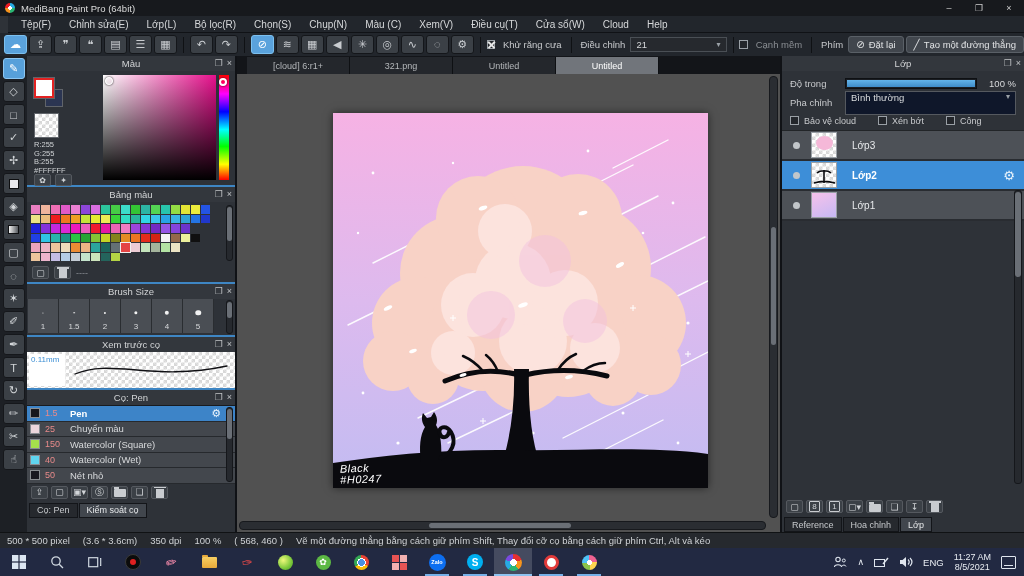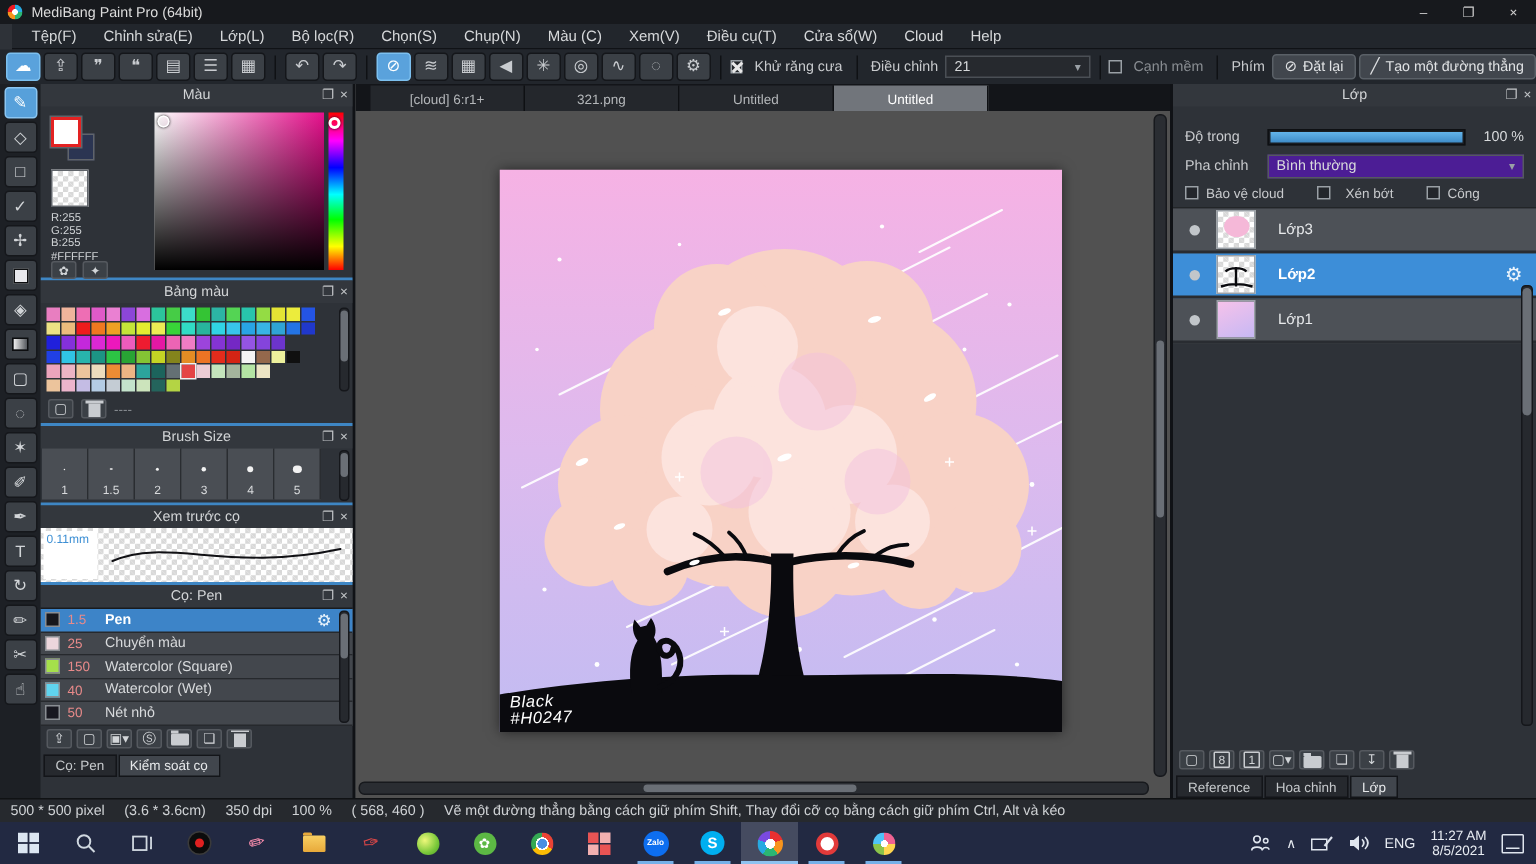--- a/index.html
+++ b/index.html
@@ -116,21 +116,21 @@
 .vscroll .thumb{position:absolute;left:1px;right:1px;top:34%;height:27%;background:#6a6f76;border-radius:4px}
 .hscroll .thumb{position:absolute;top:1px;bottom:1px;left:36%;width:27%;background:#6a6f76;border-radius:4px}
 
 
 .right-panel{position:absolute;right:0;top:56px;width:244px;bottom:44px;background:#2e3238;border-left:2px solid #101216}
 .lp-row{display:flex;align-items:center;padding:0 8px;height:19px;gap:7px;font-size:9.5px;color:#c8cacd}
 .lp-label{width:48px;flex:0 0 48px}
 .slider{flex:1;height:11px;background:#1a1d22;border:1px solid #0e1013;position:relative}
 .slider-fill{position:absolute;inset:1px;background:linear-gradient(#63b4ea,#3f8cc8)}
 .lp-val{width:32px;text-align:right;color:#d8dadc}
-.blend-dd{flex:1;height:16px;background:#4c1d95;border:1px solid #55595f;display:flex;align-items:center;padding:0 5px;font-size:9.5px;color:#d8dadc}
+.blend-dd{flex:1;height:24px;background:#0f172a;border:1px solid #55595f;display:flex;padding:0 5px;font-size:9.5px;color:#d8dadc}
 .lp-checks{display:flex;align-items:center;padding:0 8px;height:17px;font-size:9px;color:#c8cacd}
 .lp-checks .chk{display:flex;align-items:center;margin-right:22px}
 .layer-list{margin-top:1px;border-top:1px solid #222528}
 .layer-row{height:30px;display:flex;align-items:center;background:#4d5157;border-bottom:2px solid #292c31;position:relative}
 .layer-row.selected{background:#3d8ed8}
 .vis-dot{width:7px;height:7px;border-radius:50%;background:#c2c6ca;margin:0 11px;flex:0 0 7px}
 .layer-thumb{width:26px;height:26px;border:1px solid #9aa0a6;flex:0 0 26px;background-size:7px 7px;background-position:0 0,3.5px 3.5px;position:relative;overflow:hidden}
 .layer-name{margin-left:15px;font-size:10px;color:#e8eaec}
 .layer-row.selected .layer-name{font-weight:bold;color:#fff}
 .layer-gear{position:absolute;right:9px;font-size:13px;color:#eaf4fc}
@@ -684,42 +684,42 @@
   </div>
 
   <div class="right-panel">
     <div class="panel-header">
       <span>Lớp</span>
       <span class="panel-hicons">
           <span class="ph-pop">❐</span>
           <span class="ph-close">×</span>
         </span>
     </div>
-    <div class="lp-row" style="margin-top:11px">
+    <div class="lp-row" style="margin-top:3px">
       <span class="lp-label">Độ trong</span>
       <div class="slider">
           <div class="slider-fill"></div>
         </div>
       <span class="lp-val">100 %</span>
     </div>
     <div class="lp-row">
       <span class="lp-label">Pha chỉnh</span>
       <div class="blend-dd">
         <span>Bình thường</span>
         <span class="dd-caret">▾</span>
       </div>
     </div>
     <div class="lp-checks" id="layer-checks">
         <span class="chk">
           <span class="checkbox"></span>
           <span style="margin-left: 2px;">Bảo vệ cloud</span>
         </span>
         <span class="chk">
           <span class="checkbox"></span>
-          <span style="margin-left: 7px;">Xén bớt</span>
+          <span style="margin-left: 2px;">Xén bớt</span>
         </span>
         <span class="chk">
           <span class="checkbox"></span>
           <span style="margin-left: 2px;">Công</span>
         </span>
       </div>
     <div class="layer-list" id="layer-list">
         <div class="layer-row">
           <span class="vis-dot"></span>
           <div class="layer-thumb checker">

